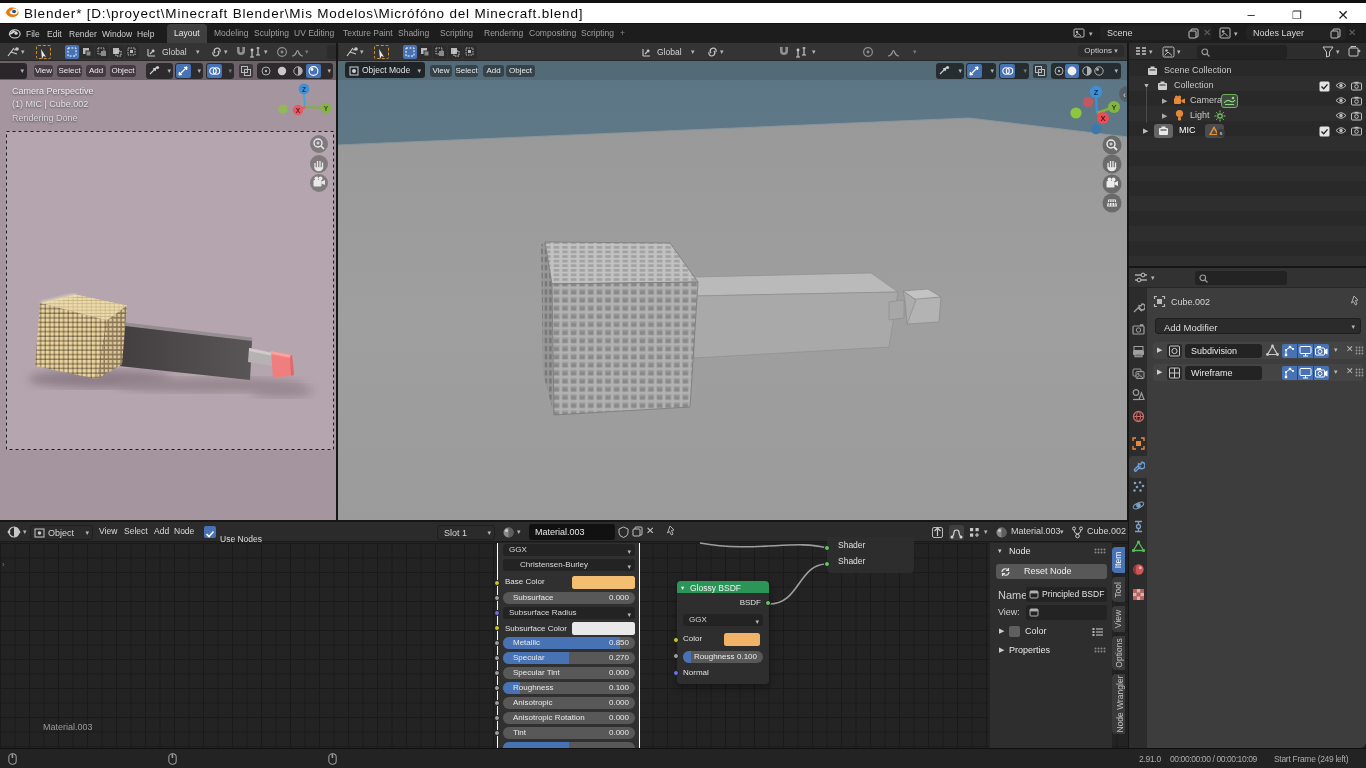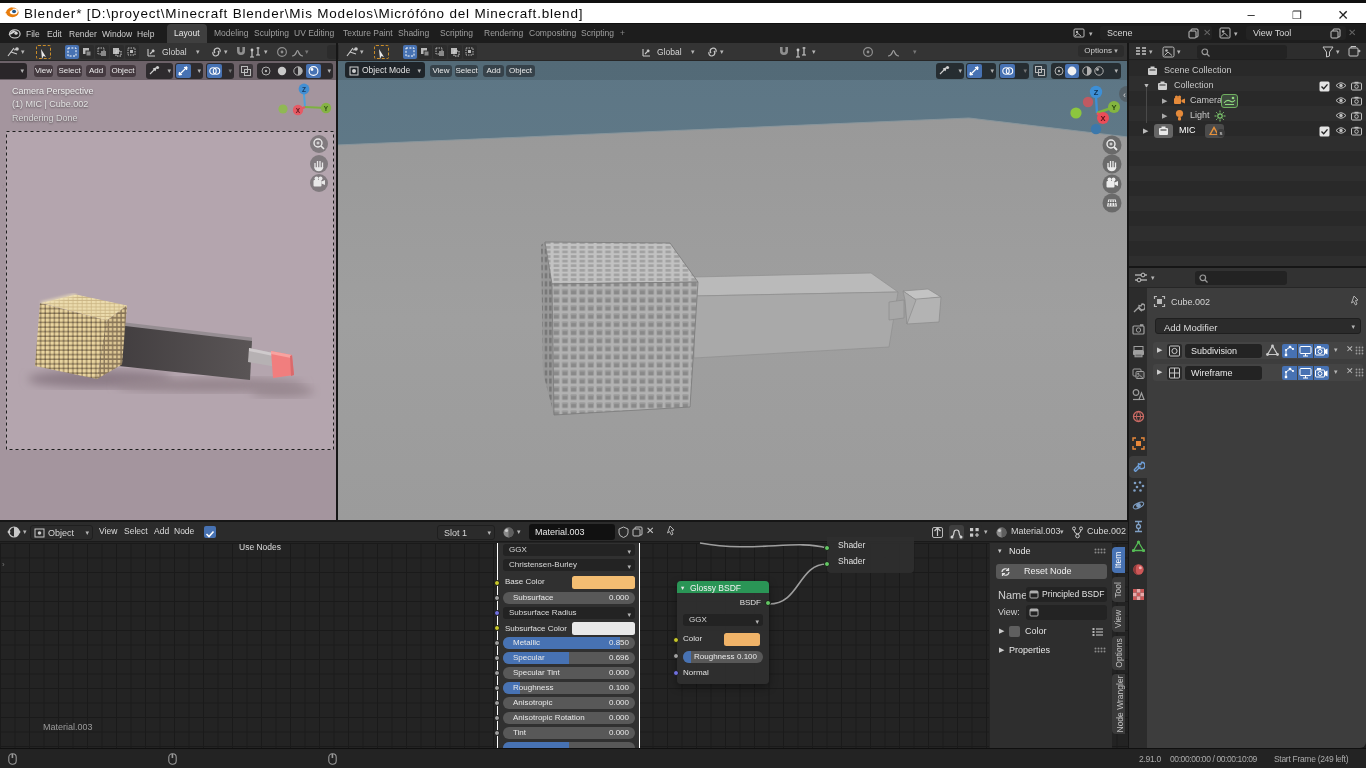--- a/index.html
+++ b/index.html
@@ -78,21 +78,21 @@
       <rect x="3" y="1" width="7" height="8" rx="1" fill="none" stroke="#c2c2c2"></rect>
       <rect x="1" y="3" width="7" height="7" rx="1" fill="#232323" stroke="#c2c2c2"></rect>
     </svg>
 <div class="abs" style="left:1203px;top:27px;color:#666;font-size:10px;">✕</div>
 <svg class="abs" style="left:1219px;top:27px" width="13" height="12" viewBox="0 0 13 12">
       <rect x="1" y="1" width="10" height="10" rx="1" fill="none" stroke="#b9b9b9"></rect>
       <circle cx="4.2" cy="4.5" r="1.3" fill="#b9b9b9"></circle>
       <path d="M2 9.5 L5.5 6 L9 9.5" stroke="#b9b9b9" fill="none"></path>
     </svg>
 <div class="abs chev" style="left:1234px;top:30px;">▾</div>
-<div class="abs darkfield" style="left:1246px;top:26px;width:100px;height:14px;line-height:14px;"><span style="margin-left:7px;">View Tool</span></div>
+<div class="abs darkfield" style="left:1246px;top:26px;width:100px;height:14px;line-height:14px;"><span style="margin-left:7px;">Nodes Layer</span></div>
 <svg class="abs" style="left:1330px;top:28px" width="11" height="11" viewBox="0 0 11 11">
       <rect x="3" y="1" width="7" height="8" rx="1" fill="none" stroke="#c2c2c2"></rect>
       <rect x="1" y="3" width="7" height="7" rx="1" fill="#232323" stroke="#c2c2c2"></rect>
     </svg>
 <div class="abs" style="left:1348px;top:27px;color:#666;font-size:10px;">✕</div>
 </div>
 
 <svg class="abs" style="left:0;top:61px" width="337" height="460" viewBox="0 0 337 460">
   <defs>
     <pattern id="micgrid" width="4.6" height="4.6" patternUnits="userSpaceOnUse">
@@ -871,21 +871,21 @@
     <span style="position:absolute;left:17px;top:2px;font-size:9px;color:#d6d6d6;">Object</span>
     <span class="chev" style="position:absolute;right:3px;top:3.5px;">▾</span>
   </div>
   <span class="vptext" style="position:absolute;left:99px;top:4px;">View</span>
   <span class="vptext" style="position:absolute;left:124px;top:4px;">Select</span>
   <span class="vptext" style="position:absolute;left:154px;top:4px;">Add</span>
   <span class="vptext" style="position:absolute;left:174px;top:4px;">Node</span>
   <div class="abs" style="left:204px;top:4px;width:12px;height:12px;background:#4772b3;border-radius:2px;"><svg width="12" height="12" viewBox="0 0 12 12">
         <path d="M2.5 6 L5 8.5 L9.5 3.5" stroke="#fff" stroke-width="1.6" fill="none"></path>
       </svg></div>
-  <span class="vptext" style="position:absolute;left:220px;top:20px;margin-left:19px;">Use Nodes</span>
+  <span class="vptext" style="position:absolute;left:220px;top:12px;">Use Nodes</span>
   <div class="abs" style="left:437px;top:2.5px;width:58px;height:15px;background:#2b2b2b;border:1px solid #1f1f1f;border-radius:3px;">
     <span style="position:absolute;left:6px;top:2px;font-size:9px;color:#d6d6d6;">Slot 1</span>
     <span class="chev" style="position:absolute;right:3px;top:3.5px;">▾</span>
   </div>
   <svg class="abs" style="left:502px;top:3.5px" width="13" height="13" viewBox="0 0 13 13">
       <circle cx="6.5" cy="6.5" r="5" fill="#8a8a8a"></circle>
       <path d="M6.5 1.5 a5 5 0 0 1 0 10 z" fill="#5e5e5e"></path>
       <circle cx="4.5" cy="4.5" r="1.6" fill="#c9c9c9"></circle>
     </svg>
   <span class="chev" style="position:absolute;left:517px;top:6px;">▾</span>
@@ -968,39 +968,39 @@
     </div>
   <span style="position:absolute;left:6px;top:87px;font-size:8px;color:#e0e0e0;">Normal</span>
 </div>
 <div class="sock" style="left:765px;top:600px;background:#63c763;"></div>
 <div class="sock" style="left:673px;top:637px;background:#c7c729;"></div>
 <div class="sock" style="left:673px;top:653px;background:#a1a1a1;"></div>
 <div class="sock" style="left:673px;top:670px;background:#7070e0;"></div>
 
 <div class="abs" style="left:497px;top:543px;width:143px;height:205px;background:#303030;border-left:1.5px solid #ffffff;border-right:1.5px solid #fff;">
   <div class="node-drop" style="left:5px;top:1px;width:132px;"><span style="margin-left:6px;">GGX</span><span class="chev" style="position:absolute;right:4px;top:1.5px;">▾</span></div>
-  <div class="node-drop" style="left:5px;top:16px;width:132px;"><span style="margin-left:6px;">Christensen-Burley</span><span class="chev" style="position:absolute;right:4px;top:1.5px;">▾</span></div>
+  <div class="node-drop" style="left:5px;top:16px;width:132px;"><span style="margin-left:17px;">Christensen-Burley</span><span class="chev" style="position:absolute;right:4px;top:1.5px;">▾</span></div>
   <span style="position:absolute;left:7px;top:34px;font-size:8px;color:#e0e0e0;">Base Color</span>
   <div style="position:absolute;left:74px;top:33px;width:63px;height:12.5px;background:#f3bd72;border-radius:2.5px;"></div>
   <div class="node-pill" style="left:5px;top:49px;width:132px;">
       <span style="position:absolute;left:10px;">Subsurface</span>
       <span style="position:absolute;right:6px;">0.000</span>
     </div>
   <div class="node-drop" style="left:5px;top:64px;width:132px;"><span style="margin-left:6px;">Subsurface Radius</span><span class="chev" style="position:absolute;right:4px;top:1.5px;">▾</span></div>
   <span style="position:absolute;left:7px;top:81px;font-size:8px;color:#e0e0e0;">Subsurface Color</span>
   <div style="position:absolute;left:74px;top:79px;width:63px;height:12.5px;background:#e9e9e9;border-radius:2.5px;"></div>
   <div class="node-pill" style="left:5px;top:94px;width:132px;overflow:hidden;">
       <div style="position:absolute;left:0;top:0;width:117px;height:12px;background:#4772b3;"></div>
       <span style="position:absolute;left:10px;">Metallic</span>
       <span style="position:absolute;right:6px;">0.850</span>
     </div>
   <div class="node-pill" style="left:5px;top:109px;width:132px;overflow:hidden;">
       <div style="position:absolute;left:0;top:0;width:66px;height:12px;background:#4772b3;"></div>
       <span style="position:absolute;left:10px;">Specular</span>
-      <span style="position:absolute;right:6px;">0.696</span>
+      <span style="position:absolute;right:6px;">0.270</span>
     </div>
   <div class="node-pill" style="left:5px;top:124px;width:132px;">
       <span style="position:absolute;left:10px;">Specular Tint</span>
       <span style="position:absolute;right:6px;">0.000</span>
     </div>
   <div class="node-pill" style="left:5px;top:139px;width:132px;overflow:hidden;">
       <div style="position:absolute;left:0;top:0;width:17px;height:12px;background:#4772b3;"></div>
       <span style="position:absolute;left:10px;">Roughness</span>
       <span style="position:absolute;right:6px;">0.100</span>
     </div>

